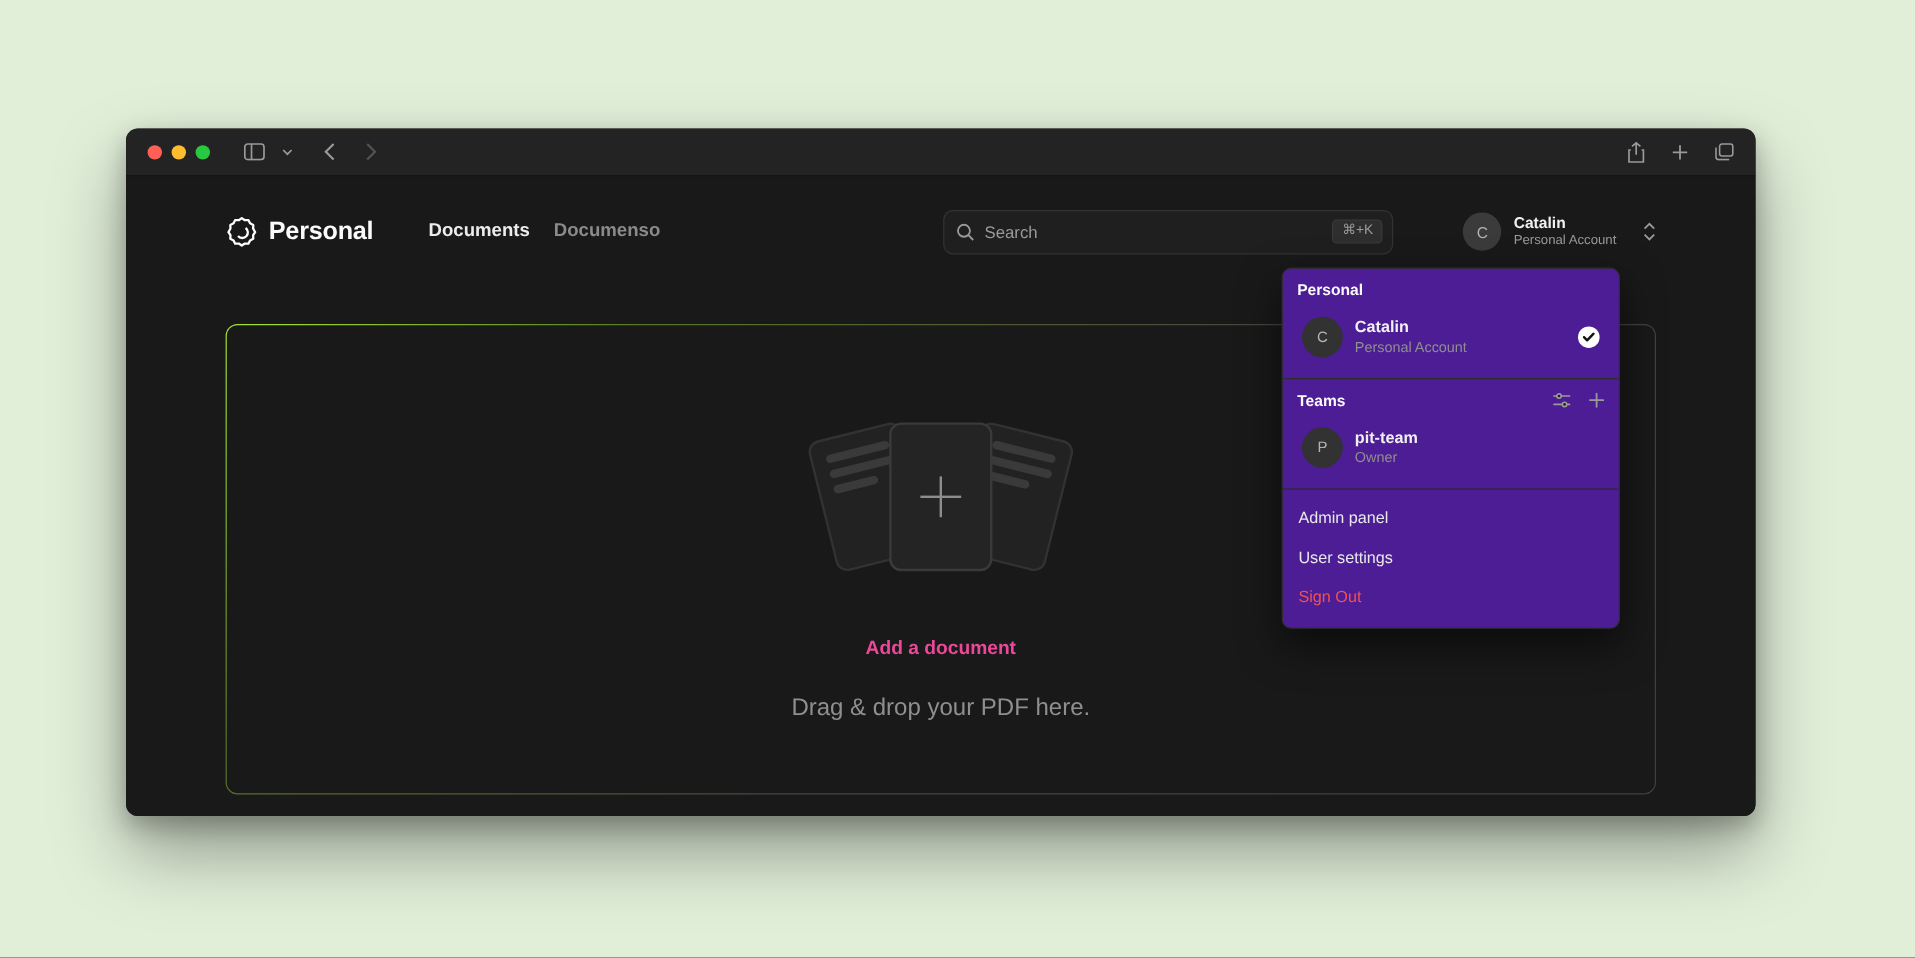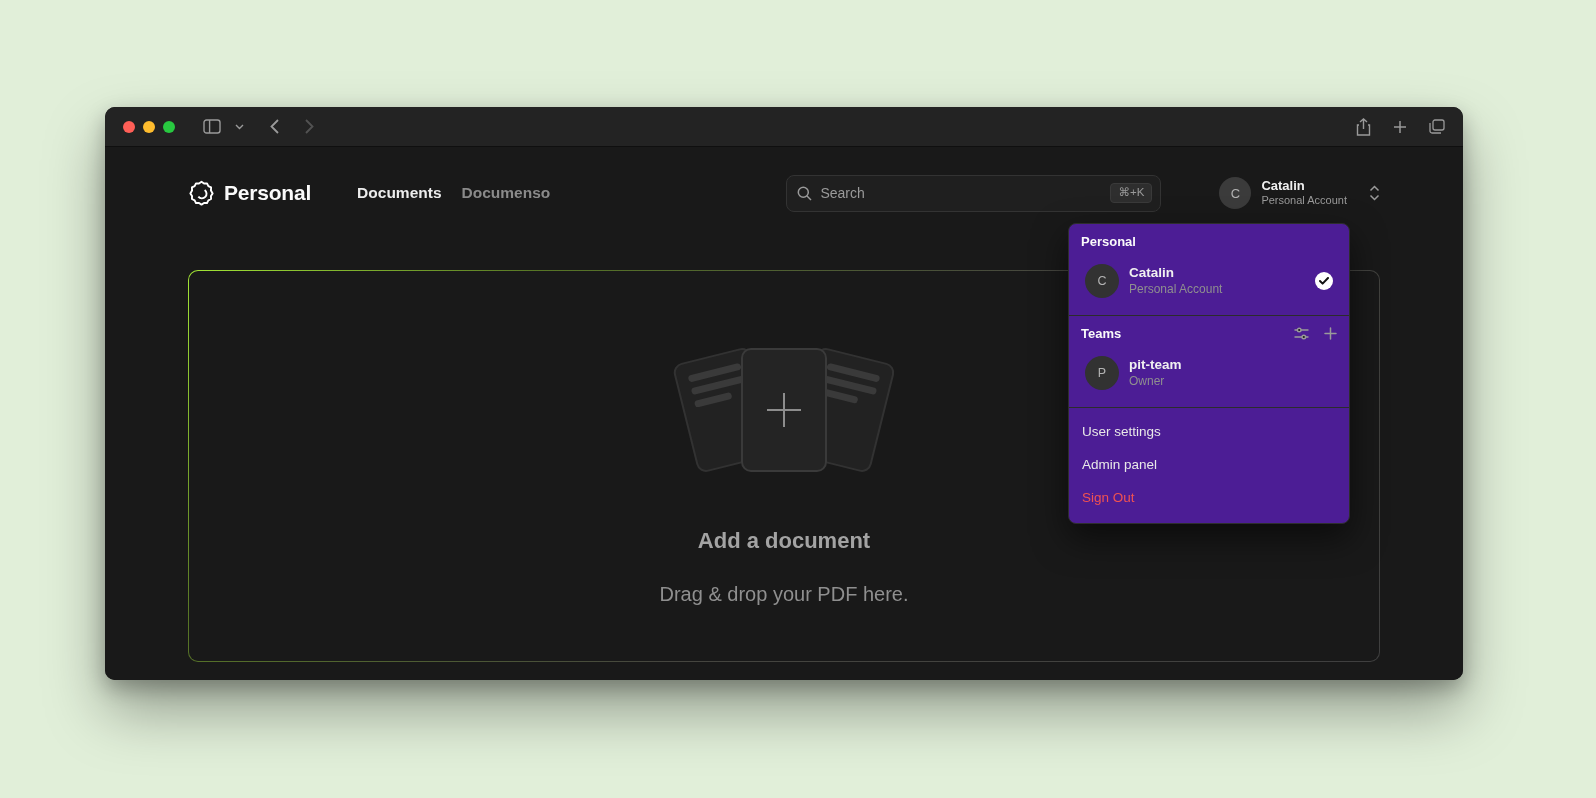--- a/index.html
+++ b/index.html
@@ -93,21 +93,21 @@
     width:86px;height:124px; background:#242424; border-color:#3a3a3a; z-index:3;
     transform:translate(-50%,-50%);
     display:flex; align-items:center; justify-content:center;
   }
   .plus-glyph{position:relative; width:34px; height:34px;}
   .plus-glyph::before,.plus-glyph::after{
     content:""; position:absolute; background:#8d8d8d; left:50%; top:50%;
   }
   .plus-glyph::before{width:34px;height:2px; transform:translate(-50%,-50%);}
   .plus-glyph::after{width:2px;height:34px; transform:translate(-50%,-50%);}
-  .dz-title{font-size:22px; font-weight:700; color:#a3a3a3; margin-bottom:29px;}
+  .dz-title{font-size:16px; font-weight:700; color:#ec4899; margin-bottom:29px;}
   .dz-sub{font-size:20px; color:#8f8f8f;}
   
   .menu{
     position:absolute; left:963px; top:76px; width:282px;
     background:#4c1d95; border:1px solid #2e2e2e; border-radius:8px;
     box-shadow:0 14px 34px rgba(0,0,0,.55); z-index:10; overflow:hidden;
   }
   .menu-section{padding:10px 12px 12px;}
   .menu-label{font-size:13px; font-weight:700; color:#fafafa;}
   .menu-label-row{display:flex; align-items:center; justify-content:space-between;}
@@ -305,20 +305,20 @@
           <span>
             <div class="row-name">pit-team</div>
             <div class="row-sub">Owner</div>
           </span>
         </div>
       </div>
 
       <div class="menu-sep"></div>
 
       <div class="menu-actions">
+        <div class="menu-item">Admin panel</div>
         <div class="menu-item">User settings</div>
-        <div class="menu-item">Admin panel</div>
         <div class="menu-item danger">Sign Out</div>
       </div>
     </div>
 
   </div>
 </div>
 
 </body></html>

